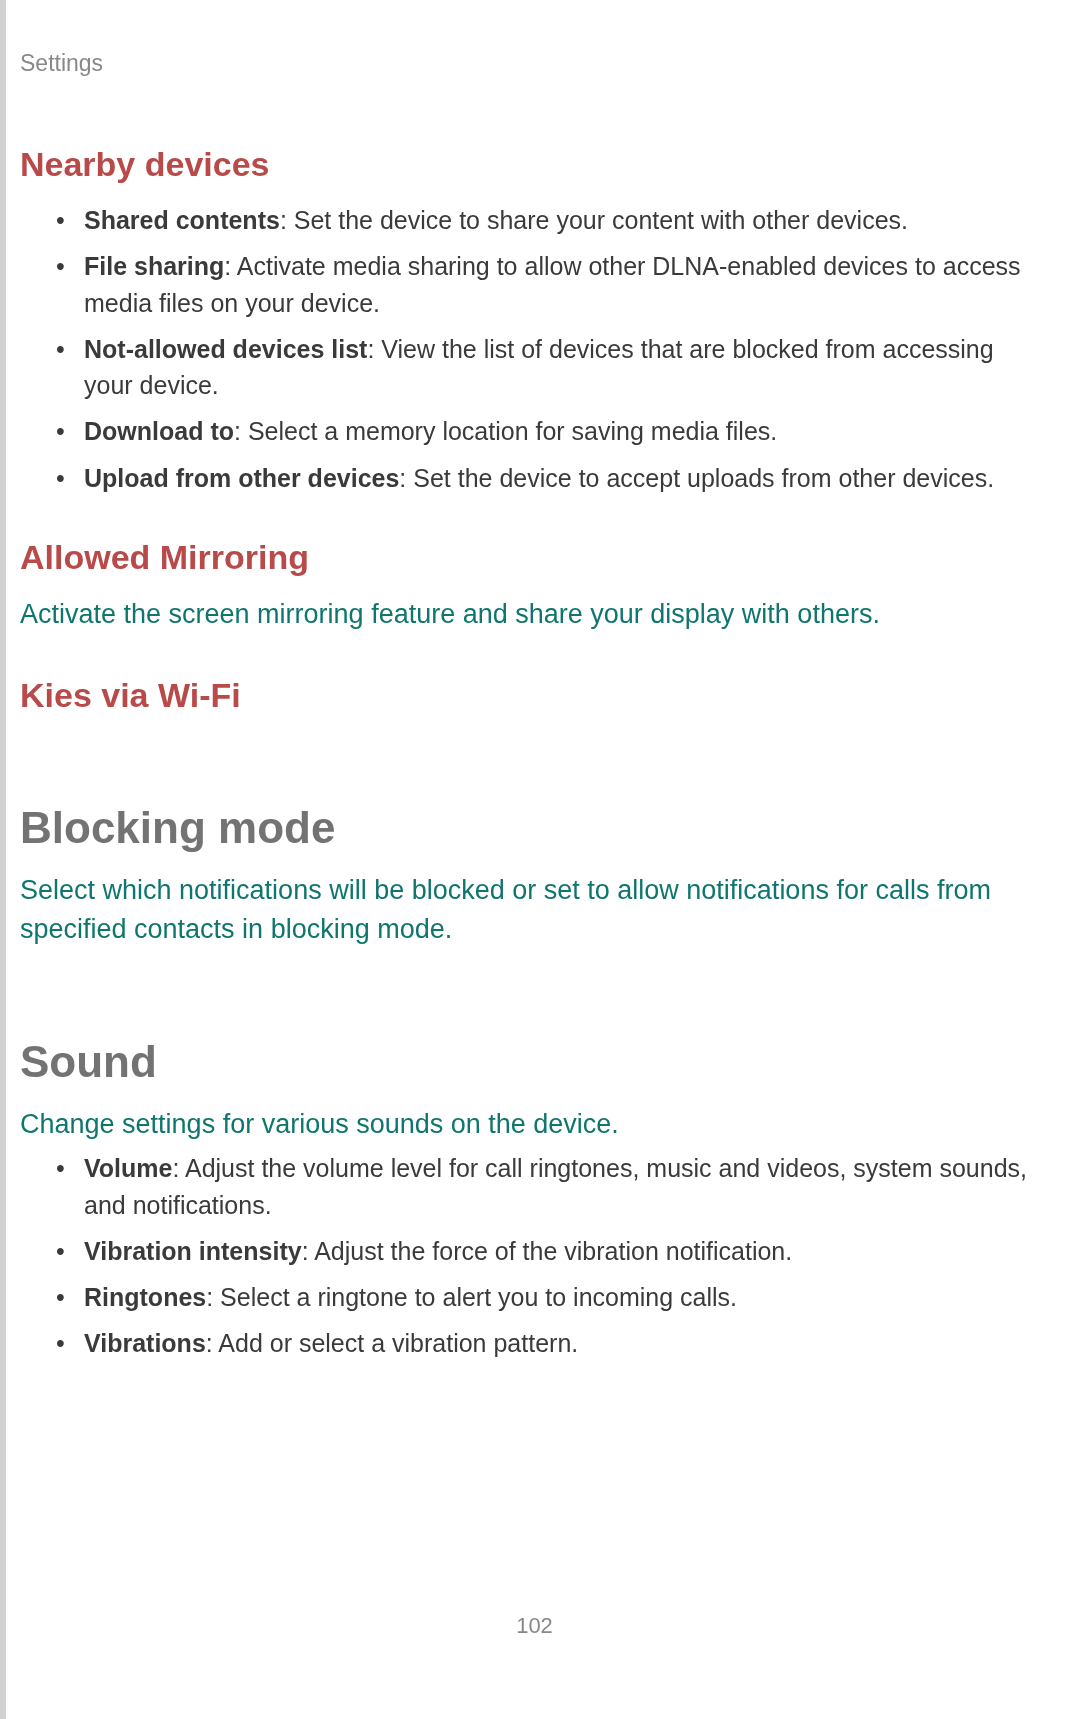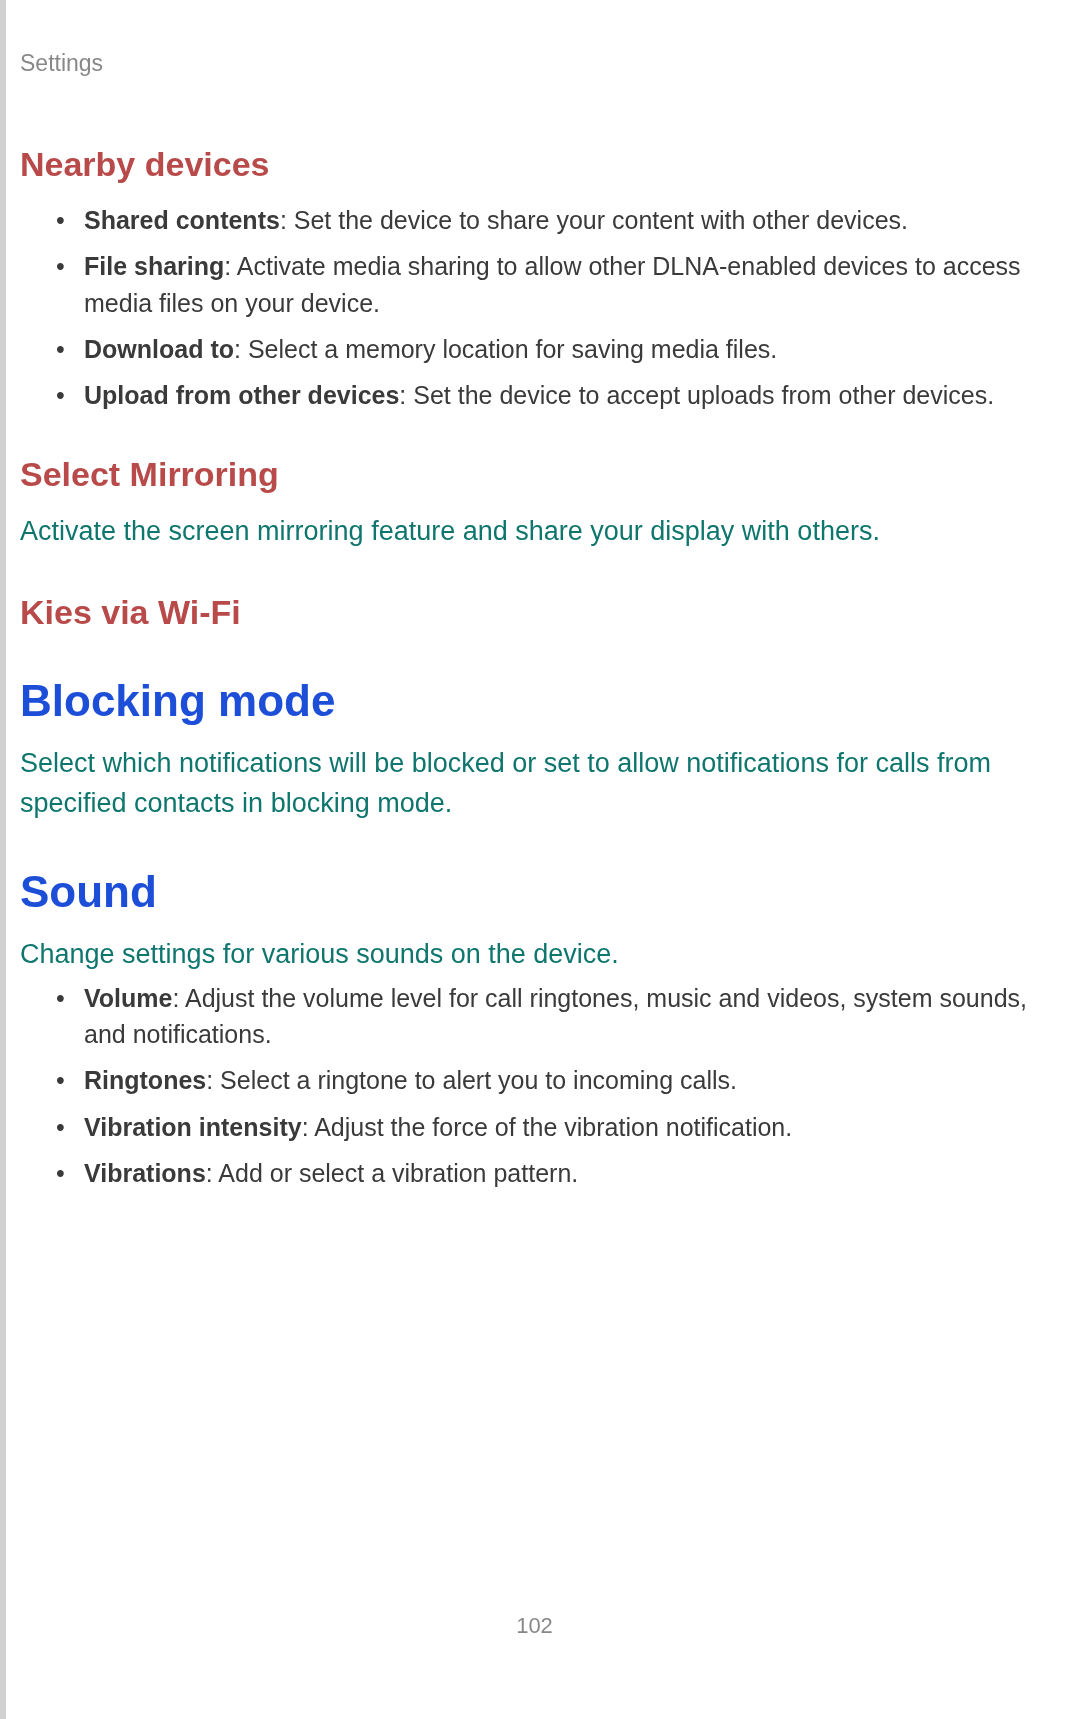--- a/index.html
+++ b/index.html
@@ -34,22 +34,22 @@
     }
     .h2 {
       font-size: 34px;
       font-weight: 700;
       color: #b84a4a;
       margin-bottom: 18px;
     }
     .h1 {
       font-size: 44px;
       font-weight: 700;
-      color: #1d4ed8;
-      margin-top: 44px;
+      color: #737373;
+      margin-top: 88px;
       margin-bottom: 18px;
     }
     .body-text {
       font-size: 27px;
       line-height: 1.45;
       color: #0f766e;
       margin-bottom: 6px;
     }
     .section-gap {
       margin-top: 42px;
@@ -94,36 +94,37 @@
 <div class="page-edge"></div>
 
 <div class="content">
 
   <div class="header-label">Settings</div>
 
   <div class="h2">Nearby devices</div>
   <ul class="bullet-list">
     <li><span class="bold-term">Shared contents</span><span>: Set the device to share your content with other devices.</span></li>
     <li><span class="bold-term">File sharing</span><span>: Activate media sharing to allow other DLNA-enabled devices to access media files on your device.</span></li>
+    <li><span class="bold-term">Not-allowed devices list</span><span>: View the list of devices that are blocked from accessing your device.</span></li>
     <li><span class="bold-term">Download to</span><span>: Select a memory location for saving media files.</span></li>
     <li><span class="bold-term">Upload from other devices</span><span>: Set the device to accept uploads from other devices.</span></li>
   </ul>
 
-  <div class="h2 section-gap">Select Mirroring</div>
+  <div class="h2 section-gap">Allowed Mirroring</div>
   <div class="body-text">Activate the screen mirroring feature and share your display with others.</div>
 
   <div class="h2 section-gap">Kies via Wi-Fi</div>
 
   <div class="h1">Blocking mode</div>
   <div class="body-text">Select which notifications will be blocked or set to allow notifications for calls from specified contacts in blocking mode.</div>
 
   <div class="h1">Sound</div>
   <div class="body-text">Change settings for various sounds on the device.</div>
   <ul class="bullet-list">
     <li><span class="bold-term">Volume</span><span>: Adjust the volume level for call ringtones, music and videos, system sounds, and notifications.</span></li>
+    <li><span class="bold-term">Vibration intensity</span><span>: Adjust the force of the vibration notification.</span></li>
     <li><span class="bold-term">Ringtones</span><span>: Select a ringtone to alert you to incoming calls.</span></li>
-    <li><span class="bold-term">Vibration intensity</span><span>: Adjust the force of the vibration notification.</span></li>
     <li><span class="bold-term">Vibrations</span><span>: Add or select a vibration pattern.</span></li>
   </ul>
 
 </div>
 
 <div class="page-number">102</div>
 
 </body></html>

